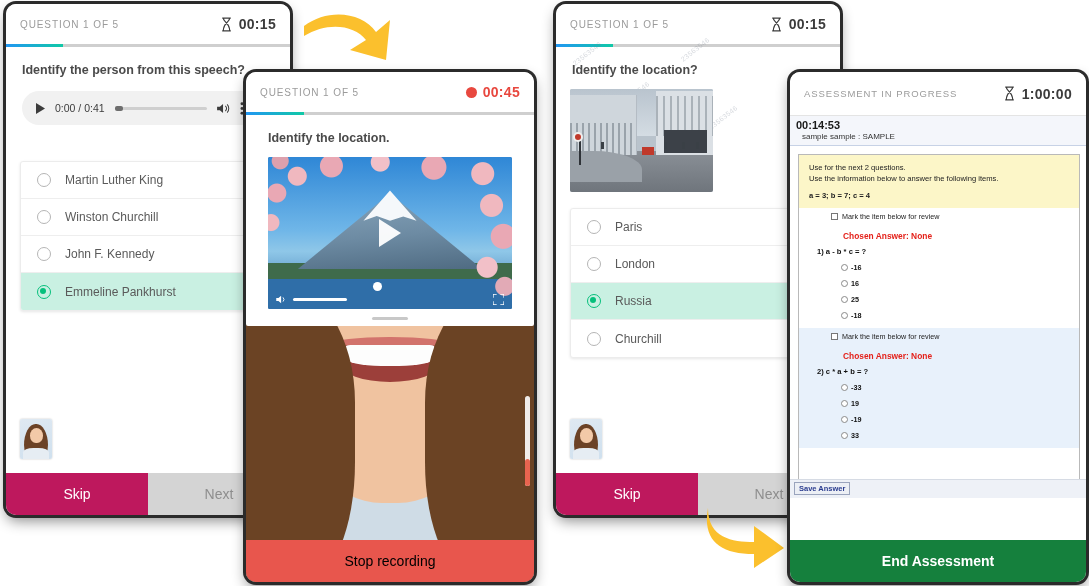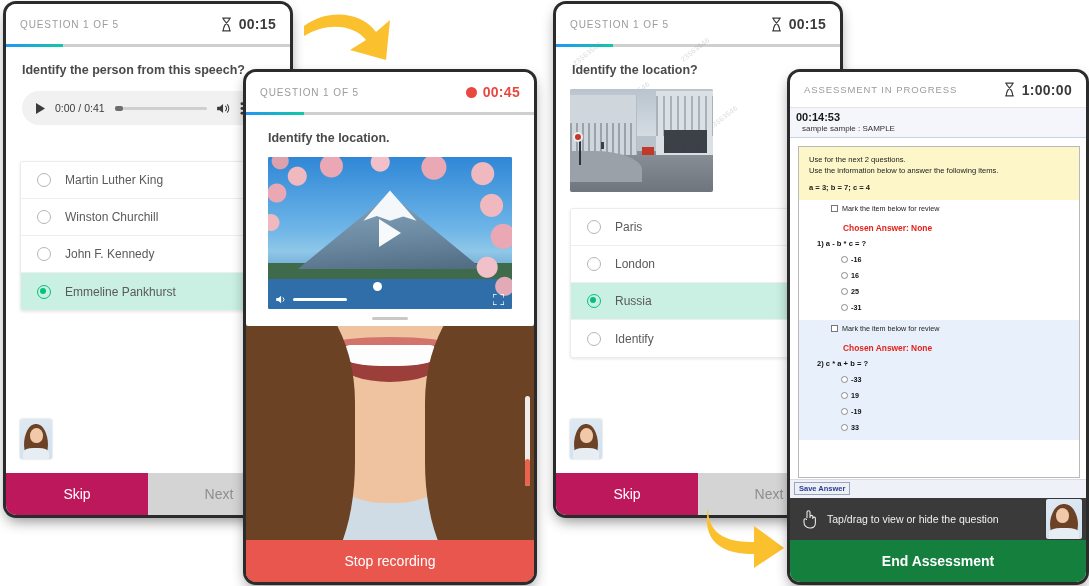--- a/index.html
+++ b/index.html
@@ -113,21 +113,21 @@
   .cam-face{position:absolute;left:16%;top:-16%;width:68%;height:88%;background:#f0c3a0;
       border-radius:50% 50% 46% 46%;}
   .cam-mouth{position:absolute;left:33%;top:16%;width:34%;height:13%;background:#9c3f3a;
       border-radius:10% 10% 50% 50%;overflow:hidden;}
   .cam-teeth{position:absolute;left:4%;top:0;right:4%;height:58%;background:#fdfdfd;border-radius:4px 4px 40% 40%;}
   .cam-lip{position:absolute;left:30%;top:13%;width:40%;height:5%;background:#d2736c;border-radius:50%;}
   .cam-shirt{position:absolute;left:4%;bottom:0;right:4%;height:30%;background:#cfdce6;
       border-radius:46% 46% 0 0;}
   .cam-scroll{position:absolute;right:4px;top:34%;width:5px;height:32%;background:rgba(255,255,255,.9);border-radius:3px;}
   .cam-scroll i{position:absolute;left:0;bottom:0;width:100%;height:30%;background:#e8644f;border-radius:3px;}
-  .stopbtn{position:absolute;left:0;right:0;bottom:0;height:42px;background:#e8564d;color:#ffffff;
+  .stopbtn{position:absolute;left:0;right:0;bottom:0;height:42px;background:#e8564d;color:#000000;
       display:flex;align-items:center;justify-content:center;font-size:14px;}
 
   
   #p3{left:556px;top:4px;width:284px;height:511px;}
   .watermark{position:absolute;font-size:7px;color:rgba(120,130,145,.30);
       transform:rotate(-38deg);letter-spacing:.4px;pointer-events:none;white-space:nowrap;}
   .cityimg{margin:12px 0 0 14px;width:143px;height:103px;border-radius:2px;overflow:hidden;
       position:relative;background:#b9c3cc;}
   .c-sky{position:absolute;left:0;right:0;top:0;height:46%;background:linear-gradient(180deg,#b9c4ce 0%,#d4dce3 100%);}
   .c-bldL{position:absolute;left:0;top:6%;width:46%;height:58%;background:#cfd6dc;
@@ -143,21 +143,21 @@
   .c-curb{position:absolute;left:-6%;bottom:10%;width:56%;height:30%;background:#9aa1a8;
       border-radius:0 60% 0 0;}
   .c-pole{position:absolute;left:6%;top:44%;width:2px;height:30%;background:#2f3338;}
   .c-sign{position:absolute;left:2%;top:42%;width:10px;height:10px;border-radius:50%;
       background:#c0392b;border:2px solid #eee;box-sizing:border-box;}
   .c-bus{position:absolute;left:50%;top:56%;width:12px;height:8px;background:#c0392b;}
   .c-ppl{position:absolute;bottom:42%;width:3px;height:7px;background:#3a4046;}
 
   
   #p4{left:790px;top:72px;width:296px;height:510px;background:#fff;}
-  .p4top{height:36px;display:flex;align-items:center;justify-content:space-between;
+  .p4top{height:44px;display:flex;align-items:center;justify-content:space-between;
       padding:0 14px;box-sizing:border-box;background:#fff;border-bottom:1px solid #e4e4e4;}
   .p4top .lbl{font-size:9.5px;letter-spacing:.9px;color:#9b9b9b;}
   .p4info{background:#f4f6fb;border-bottom:1px solid #c7d2e6;padding:3px 0 4px 6px;}
   .p4info .t1{font-size:11px;font-weight:700;color:#1a1a1a;font-family:"Liberation Sans",sans-serif;}
   .p4info .t2{font-size:8px;color:#333;padding-left:6px;margin-top:1px;}
   .p4scroll{margin:8px 6px 0 8px;border:1px solid #b9b9b9;background:#fff;height:330px;
       position:relative;overflow:hidden;}
   .stem{background:#fcf6c8;padding:8px 10px 8px 10px;}
   .stem p{margin:0 0 2px 0;font-size:7.6px;color:#222;}
   .stem .vars{margin-top:8px;font-size:7.6px;font-weight:700;color:#222;}
@@ -362,21 +362,21 @@
       <div class="opt">
         <span class="radio"></span>
         <span>London</span>
       </div>
       <div class="opt sel">
         <span class="radio"></span>
         <span>Russia</span>
       </div>
       <div class="opt">
         <span class="radio"></span>
-        <span>Identify</span>
+        <span>Churchill</span>
       </div>
     </div>
 
     <div class="selfie" style="left:14px;bottom:56px">
       <span class="sky"></span>
         <span class="hair"></span>
         <span class="face"></span>
         <span class="body"></span>
     </div>
 
@@ -427,21 +427,21 @@
         <div class="ansrow">
             <span class="rd"></span>
             <span class="av">16</span>
           </div>
         <div class="ansrow">
             <span class="rd"></span>
             <span class="av">25</span>
           </div>
         <div class="ansrow">
             <span class="rd"></span>
-            <span class="av">-31</span>
+            <span class="av">-18</span>
           </div>
       </div>
 
       <div class="qblock alt">
         <div class="markrow">
           <span class="cb"></span>
           <span class="mt">Mark the item below for review</span>
         </div>
         <div class="chosen">Chosen Answer: None</div>
         <div class="qline">2) c * a + b = ?</div>
@@ -461,31 +461,17 @@
             <span class="rd"></span>
             <span class="av">33</span>
           </div>
       </div>
     </div>
 
     <div class="savewrap">
       <span class="savebtn">Save Answer</span>
     </div>
 
-    <div class="tapbar">
-      <svg width="15" height="20" viewBox="0 0 15 20">
-        <path d="M5 9V3.2a1.5 1.5 0 013 0V9m0-1.2a1.4 1.4 0 012.8 0V10m0-1.2a1.4 1.4 0 012.6.6v4.4c0 3.2-2 5.2-5 5.2H7.6C4.6 19 2 16.6 2 13.4V11a1.3 1.3 0 012.6 0" stroke="#e8e8e8" stroke-width="1.1" fill="none" stroke-linejoin="round"></path>
-      </svg>
-      <span class="tt">Tap/drag to view or hide the question</span>
-      <span class="sfx">
-        <span class="selfie" style="left:4px;top:1px;width:36px;height:40px">
-          <span class="sky"></span>
-            <span class="hair"></span>
-            <span class="face"></span>
-            <span class="body"></span>
-        </span>
-      </span>
-    </div>
 
     <div class="endbtn">End Assessment</div>
   </div>
 
 </div>
 
 </body></html>

